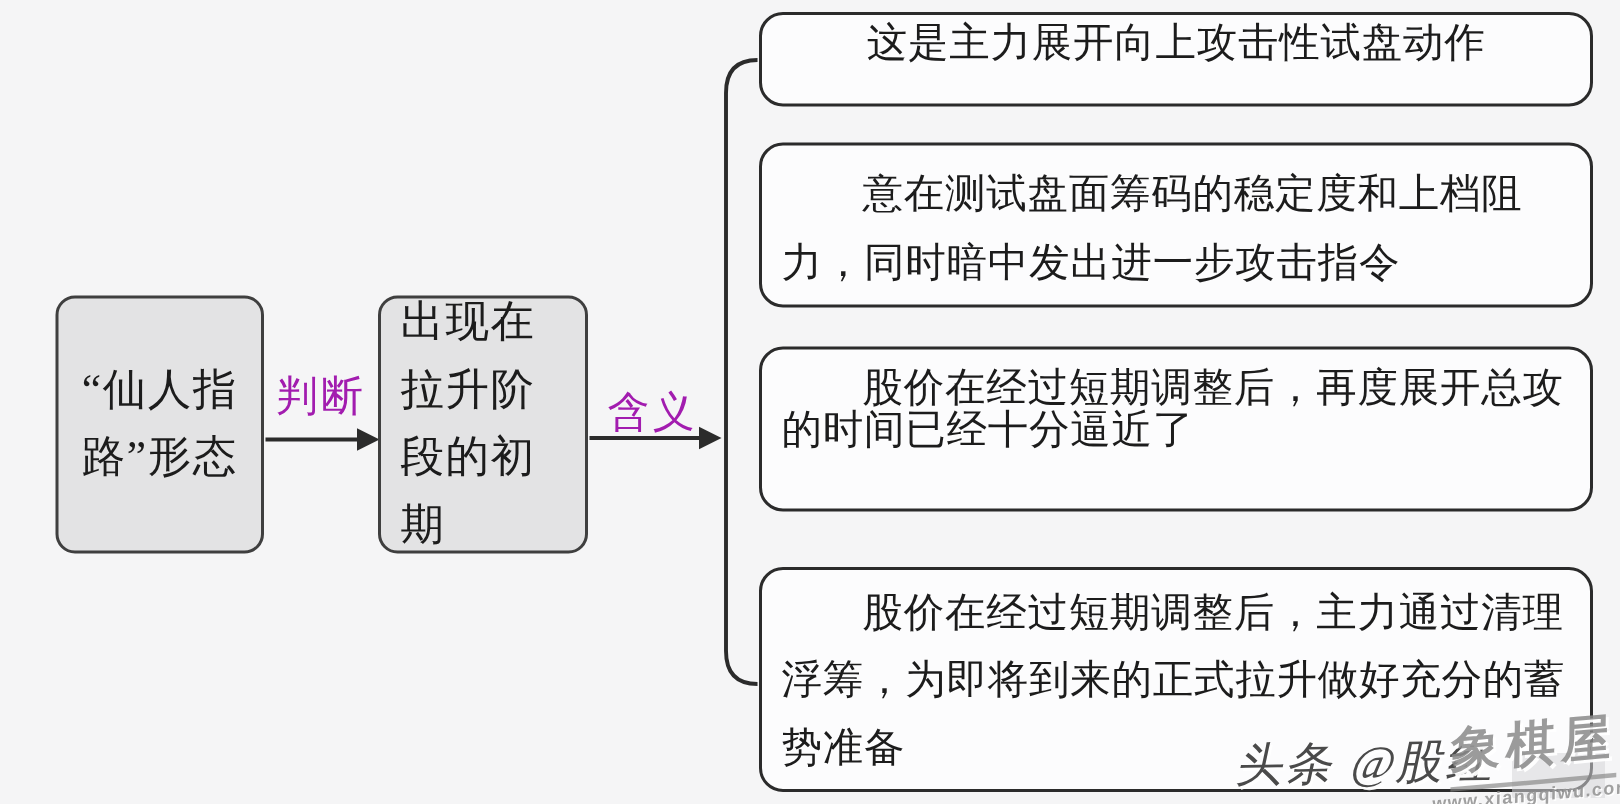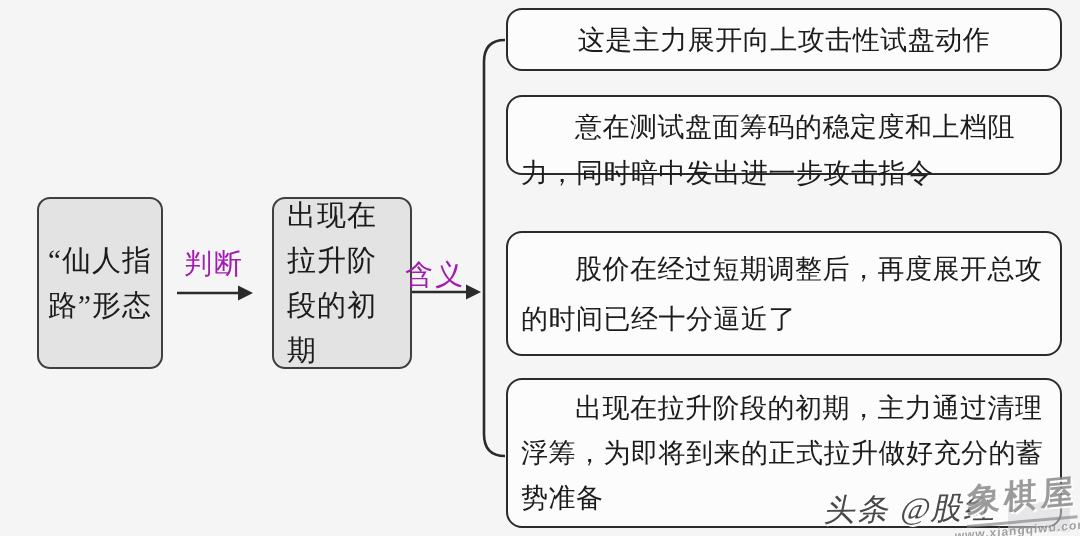--- a/index.html
+++ b/index.html
@@ -23,27 +23,27 @@
     background:#e3e3e4;
     border:2px solid #3f3f3f;
     border-radius:13px;
     display:flex;align-items:center;
     font-size:29px;
     line-height:1.55;
     letter-spacing:1px;
     box-sizing:border-box;
   }
   .node-pattern{
-    left:37px;top:197px;width:126px;height:172px;
+    left:37px;top:197px;width:139px;height:172px;
     text-align:center;
     padding:0 6px;
   }
   .node-stage{
     left:252px;top:197px;width:140px;height:172px;
-    padding:0 8px 0 13px;text-align:left;margin-left:20px;
+    padding:0 8px 0 13px;text-align:left;
   }
   .edge-label{
     position:absolute;
     font-size:28px;
     width:72px;text-align:center;
     letter-spacing:2px;
     color:#a21caf;
   }
   .edge-label.judge{left:178px;top:245px;}
   .edge-label.meaning{left:399px;top:256px;}
@@ -51,25 +51,25 @@
     position:absolute;left:506px;width:556px;
     background:#fcfcfd;
     border:2.5px solid #2b2b2b;
     border-radius:16px;
     box-sizing:border-box;
     font-size:27px;
     letter-spacing:0.5px;
   }
   .meaning-box.m0{
     top:8px;height:63px;
-    display:flex;align-items:center;justify-content:center;
+    display:flex;justify-content:center;
     text-align:center;
   }
-  .meaning-box.m1{top:95px;height:80px;padding:9px 13px 0 13px;text-indent:2em;line-height:46px;font-family:Liberation Mono, monospace;}
-  .meaning-box.m2{top:231px;height:125px;padding:11px 13px 0 13px;text-indent:2em;line-height:50px;}
+  .meaning-box.m1{top:95px;height:110px;padding:9px 13px 0 13px;text-indent:2em;line-height:46px;}
+  .meaning-box.m2{top:231px;height:110px;padding:11px 13px 0 13px;text-indent:2em;line-height:28px;}
   .meaning-box.m3{top:378px;height:150px;padding:6px 13px 0 13px;text-indent:2em;line-height:45px;}
   .wm-toutiao{
     position:absolute;left:826px;top:488px;
     font-size:31px;color:#4a4a4a;
     letter-spacing:2px;
     transform:skewX(-13deg) rotate(-1deg);
     text-shadow:2px 2px 0 rgba(255,255,255,.9);
     white-space:nowrap;
   }
   .wm-site{
@@ -130,21 +130,21 @@
     <span>出现在拉升阶段的初期</span>
   </div>
 
   <div class="edge-label meaning">含义</div>
 
   <div class="meaning-box m0">
     <span>这是主力展开向上攻击性试盘动作</span>
   </div>
   <div class="meaning-box m1">意在测试盘面筹码的稳定度和上档阻力，同时暗中发出进一步攻击指令</div>
   <div class="meaning-box m2">股价在经过短期调整后，再度展开总攻的时间已经十分逼近了</div>
-  <div class="meaning-box m3">出现在拉升阶段的初期，主力通过清理浮筹，为即将到来的正式拉升做好充分的蓄势准备</div>
+  <div class="meaning-box m3">股价在经过短期调整后，主力通过清理浮筹，为即将到来的正式拉升做好充分的蓄势准备</div>
 
   <div class="wm-toutiao">头条 @股红</div>
 
   <div class="wm-block"></div>
 
   <div class="wm-site">
     <div class="site-name">象棋屋</div>
     <div class="site-url">www.xiangqiwu.com</div>
   </div>
 

